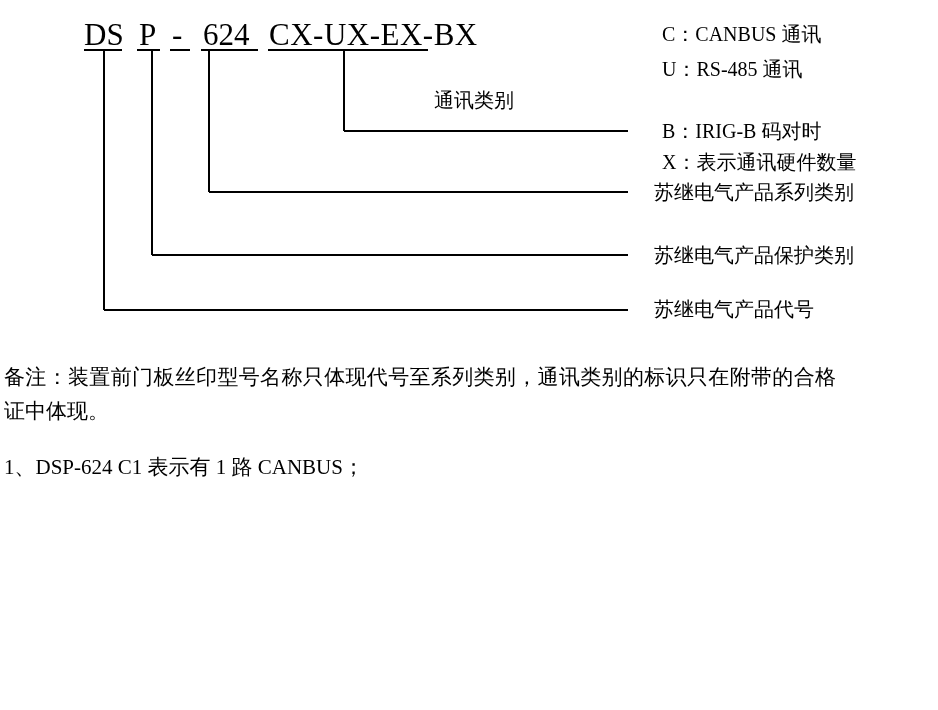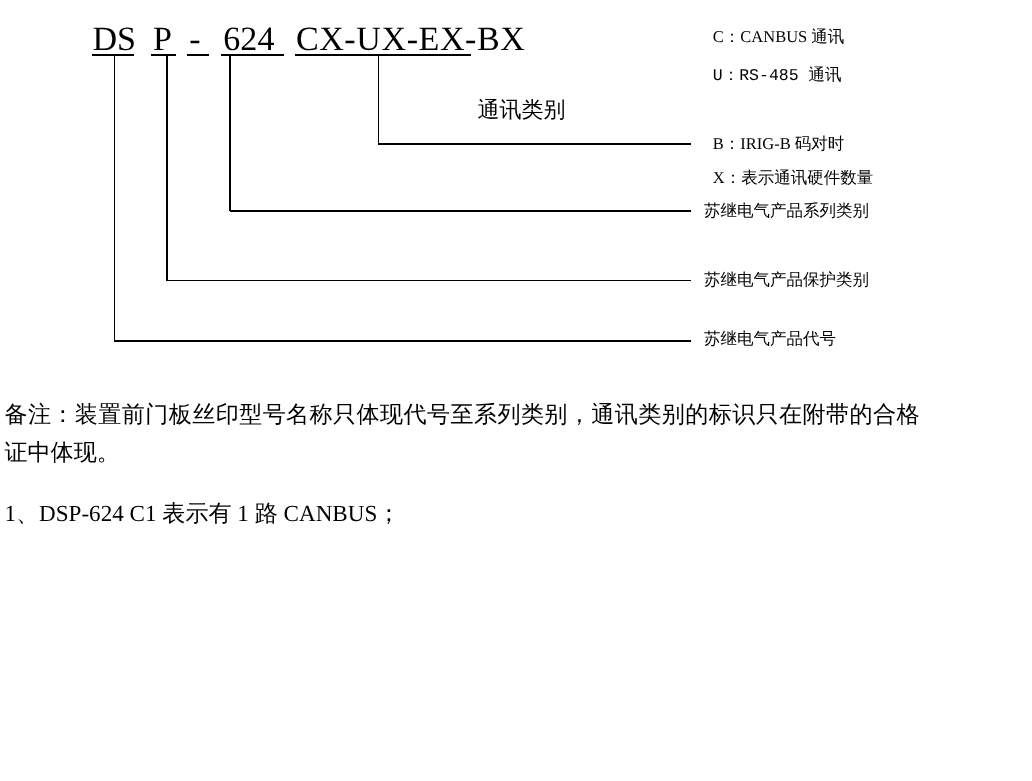--- a/index.html
+++ b/index.html
@@ -30,24 +30,25 @@
     font-family: "Liberation Serif", "DejaVu Serif", serif;
     font-size: 31px;
     line-height: 30px;
     white-space: nowrap;
     color: #000;
   }
 
   .legend-line {
     position: absolute;
     font-family: "Liberation Serif", "DejaVu Serif", serif;
-    font-size: 15px;
+    font-size: 20px;
     line-height: 25px;
     white-space: nowrap;
     color: #000;
+    margin-left: 14px;
   }
 
   .callout-label {
     position: absolute;
     font-family: "Liberation Serif", "DejaVu Serif", serif;
     font-size: 20px;
     line-height: 25px;
     white-space: nowrap;
     color: #000;
     text-align: center;
@@ -100,21 +101,21 @@
 
   <div class="code-part" style="left:84px; top:20px;">DS</div>
   <div class="code-part" style="left:139px; top:20px;">P</div>
   <div class="code-part" style="left:172px; top:20px;">-</div>
   <div class="code-part" style="left:203px; top:20px;">624</div>
   <div class="code-part" style="left:269px; top:20px; letter-spacing:0.5px;">CX-UX-EX-BX</div>
 
   <div class="callout-label" style="left:434px; top:88px;">通讯类别</div>
 
   <div class="legend-line" style="left:648px; top:22px;">C：CANBUS 通讯</div>
-  <div class="legend-line" style="left:648px; top:57px;font-family:Liberation Mono, monospace;">U：RS-485 通讯</div>
+  <div class="legend-line" style="left:648px; top:57px;">U：RS-485 通讯</div>
   <div class="legend-line" style="left:648px; top:119px;text-align:right;">B：IRIG-B 码对时</div>
   <div class="legend-line" style="left:648px; top:150px;">X：表示通讯硬件数量</div>
 
   <div class="legend-line" style="left:640px; top:180px;">苏继电气产品系列类别</div>
   <div class="legend-line" style="left:640px; top:243px;">苏继电气产品保护类别</div>
   <div class="legend-line" style="left:640px; top:297px;">苏继电气产品代号</div>
 </div>
 
 <div id="prose">
 

